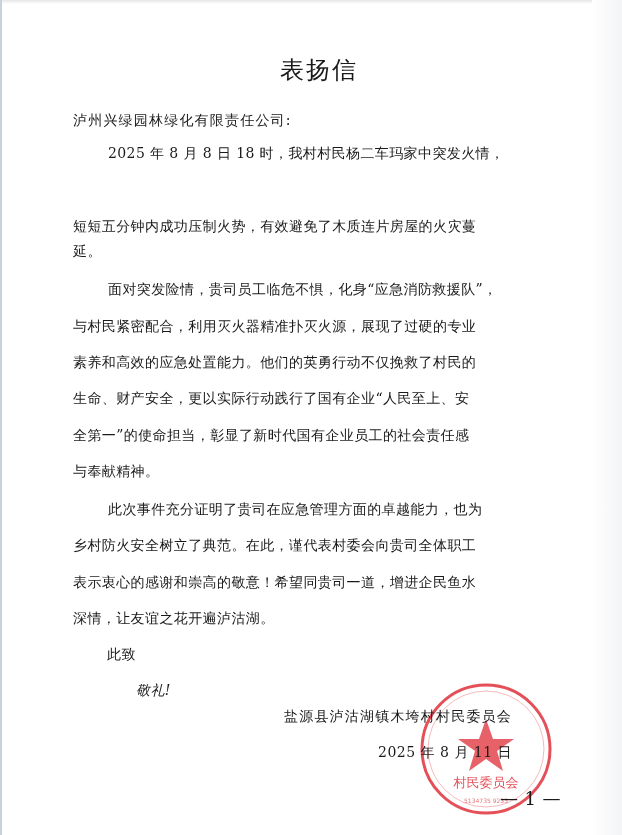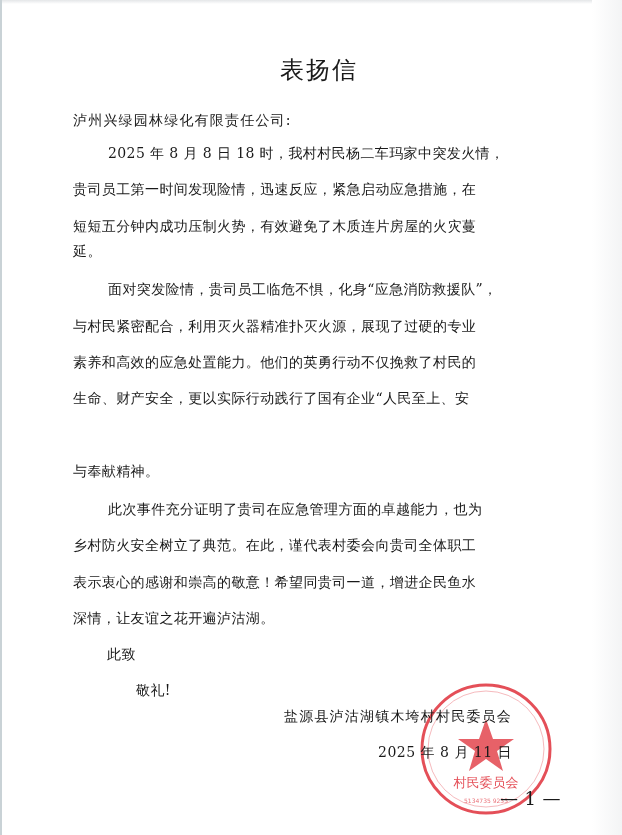--- a/index.html
+++ b/index.html
@@ -22,21 +22,21 @@
     font-size: 24px; letter-spacing: 2px; font-weight: normal;
     padding-left: 16px; box-sizing: border-box;
   }
   .text-line {
     position: absolute; font-size: 14px; white-space: nowrap; letter-spacing: 0.4px;
   }
   .salutation { left: 73px; top: 112px; letter-spacing: 1.2px; }
   .body-line { left: 73px; }
   .indent { left: 108px; }
   .closing { left: 107px; top: 646px; }
-  .regards { left: 136px; top: 682px; }
+  .regards { left: 136px; top: 682px; font-style: italic; }
   .signature { left: 284px; top: 708px; letter-spacing: 1.2px; }
   .date { left: 378px; top: 744px; letter-spacing: 0.5px; }
   .page-number { left: 500px; top: 788px; font-size: 18px; }
   .seal {
     position: absolute; left: 418px; top: 681px; width: 136px; height: 136px;
     opacity: 0.85;
   }
 </style>
 </head>
 <body>
@@ -44,28 +44,28 @@
 <div class="page">
   <div class="top-shade"></div>
   <div class="left-edge"></div>
   <div class="right-shade"></div>
 
   <div class="title">表扬信</div>
 
   <div class="text-line salutation">泸州兴绿园林绿化有限责任公司:</div>
 
   <div class="text-line indent" style="top:145px">2025 年 8 月 8 日 18 时，我村村民杨二车玛家中突发火情，</div>
-  <div class="text-line body-line" style="top:181px">贵司员工第一时间发现险情，迅速反应，紧急启动应急措施，在</div>
   <div class="text-line body-line" style="top:218px">短短五分钟内成功压制火势，有效避免了木质连片房屋的火灾蔓</div>
   <div class="text-line body-line" style="top:243px">延。</div>
 
   <div class="text-line indent" style="top:281px">面对突发险情，贵司员工临危不惧，化身“应急消防救援队”，</div>
   <div class="text-line body-line" style="top:354px">素养和高效的应急处置能力。他们的英勇行动不仅挽救了村民的</div>
   <div class="text-line body-line" style="top:318px">与村民紧密配合，利用灭火器精准扑灭火源，展现了过硬的专业</div>
   <div class="text-line body-line" style="top:390px">生命、财产安全，更以实际行动践行了国有企业“人民至上、安</div>
+  <div class="text-line body-line" style="top:427px">全第一”的使命担当，彰显了新时代国有企业员工的社会责任感</div>
   <div class="text-line body-line" style="top:463px">与奉献精神。</div>
 
   <div class="text-line indent" style="top:501px">此次事件充分证明了贵司在应急管理方面的卓越能力，也为</div>
   <div class="text-line body-line" style="top:537px">乡村防火安全树立了典范。在此，谨代表村委会向贵司全体职工</div>
   <div class="text-line body-line" style="top:574px">表示衷心的感谢和崇高的敬意！希望同贵司一道，增进企民鱼水</div>
   <div class="text-line body-line" style="top:610px">深情，让友谊之花开遍泸沽湖。</div>
 
   <div class="text-line closing">此致</div>
   <div class="text-line regards">敬礼!</div>
 

